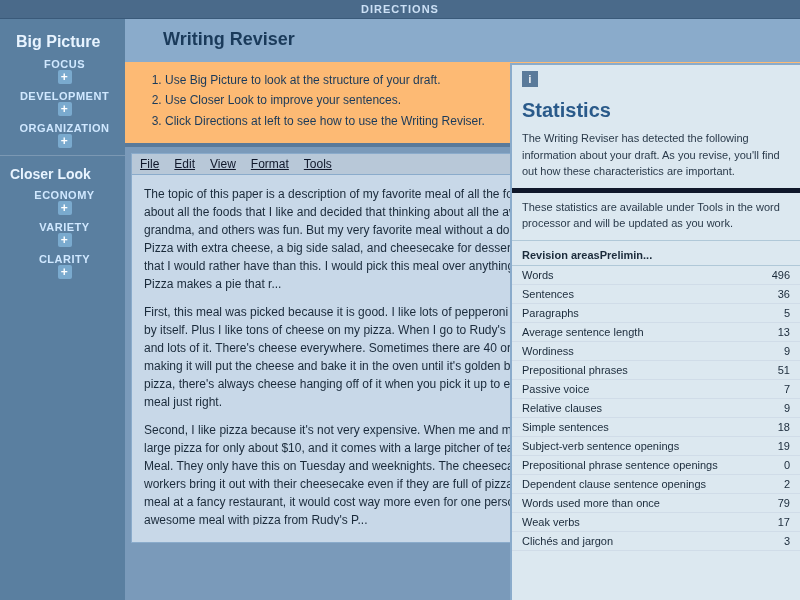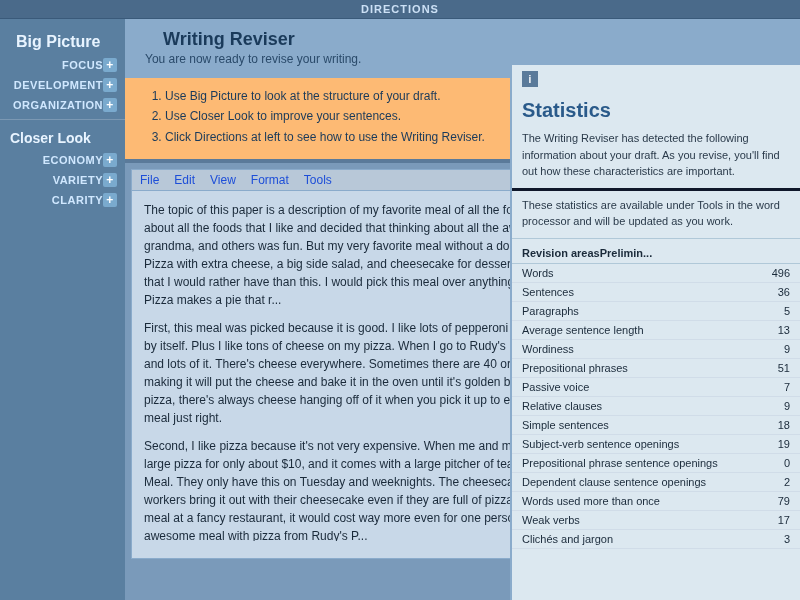--- a/index.html
+++ b/index.html
@@ -41,28 +41,29 @@
     .sidebar-section-title {
       color: #e8f4ff;
       font-size: 16px;
       font-weight: bold;
       padding: 6px 10px 4px 16px;
     }
 
     .sidebar-item {
       display: flex;
       align-items: center;
-      justify-content: flex-end;
+      justify-content: flex-start;
       padding: 3px 8px 3px 12px;
       cursor: pointer;
       color: #d0e8ff;
       font-size: 11px;
       font-weight: bold;
       letter-spacing: 0.5px;
       text-transform: uppercase;
+      flex-direction: column;
     }
 
     .sidebar-item .plus-icon {
       background: #7aaace;
       color: white;
       width: 14px;
       height: 14px;
       display: flex;
       align-items: center;
       justify-content: center;
@@ -144,22 +145,23 @@
     #text-editor-toolbar {
       background: #b8c8d8;
       border-bottom: 1px solid #8aabcb;
       padding: 3px 8px;
       display: flex;
       gap: 15px;
     }
 
     .toolbar-menu-item {
       font-size: 12px;
-      color: #1d4ed8;
+      color: #0f172a;
       cursor: pointer;
+      text-decoration: underline;
     }
 
     #text-content {
       padding: 10px 12px;
       font-size: 12px;
       color: #1a2a3a;
       line-height: 1.5;
       overflow: hidden;
       height: 350px;
     }
@@ -207,21 +209,21 @@
       font-weight: bold;
       color: #2a5a8a;
       padding: 8px 10px 4px 10px;
     }
 
     #stats-intro {
       font-size: 11px;
       color: #2a3a4a;
       padding: 4px 10px 8px 10px;
       line-height: 1.5;
-      border-bottom: 3px solid #0f172a;
+      border-bottom: 5px solid #0f172a;
     }
 
     #stats-available {
       font-size: 11px;
       color: #2a3a4a;
       padding: 6px 10px 8px 10px;
       line-height: 1.5;
       border-bottom: 1px solid #b0c8d8;
     }
 
@@ -290,21 +292,20 @@
     <div class="sidebar-item">
       <span>CLARITY</span>
       <span class="plus-icon">+</span>
     </div>
   </div>
 
   <div id="main-content">
 
     <div id="wr-header">
       <div id="wr-title">Writing Reviser</div>
-      <div id="wr-subtitle">You are now ready to revise your writing.</div>
     </div>
 
     <div id="instructions">
       <ol>
         <li>Use Big Picture to look at the structure of your draft.</li>
         <li>Use Closer Look to improve your sentences.</li>
         <li>Click Directions at left to see how to use the Writing Reviser.</li>
       </ol>
     </div>
 

